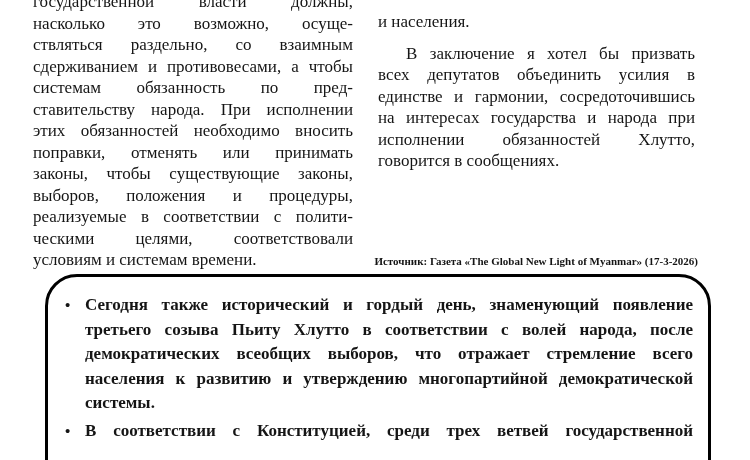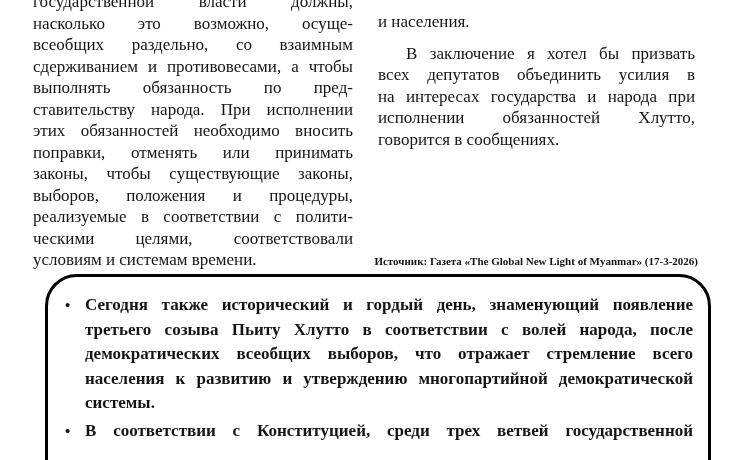--- a/index.html
+++ b/index.html
@@ -80,41 +80,42 @@
   }
   .bullet-text { flex: 1 1 auto; min-width: 0; }
 </style>
 </head>
 <body>
 
 <div id="left-col" class="col">
     <div class="para">
       <div class="line">государственной власти должны,</div>
       <div class="line">насколько это возможно, осуще-</div>
-      <div class="line">всеобщих раздельно, со взаимным</div>
+      <div class="line">ствляться раздельно, со взаимным</div>
       <div class="line">сдерживанием и противовесами, а чтобы</div>
-      <div class="line">выполнять обязанность по пред-</div>
+      <div class="line">системам обязанность по пред-</div>
       <div class="line">ставительству народа. При исполнении</div>
       <div class="line">этих обязанностей необходимо вносить</div>
       <div class="line">поправки, отменять или принимать</div>
       <div class="line">законы, чтобы существующие законы,</div>
       <div class="line">выборов, положения и процедуры,</div>
       <div class="line">реализуемые в соответствии с полити-</div>
       <div class="line">ческими целями, соответствовали</div>
       <div class="line endline">условиям и системам времени.</div>
     </div>
   </div>
 
 <div id="right-col" class="col">
     <div class="para">
       <div class="line endline">и населения.</div>
     </div>
     <div class="para indent">
       <div class="line">В заключение я хотел бы призвать</div>
       <div class="line">всех депутатов объединить усилия в</div>
+      <div class="line">единстве и гармонии, сосредоточившись</div>
       <div class="line">на интересах государства и народа при</div>
       <div class="line">исполнении обязанностей Хлутто,</div>
       <div class="line endline">говорится в сообщениях.</div>
     </div>
   </div>
 
 <div id="source-line">Источник: Газета «The Global New Light of Myanmar» (17-3-2026)</div>
 
 <div id="highlight-box">
     <div class="bullet-row">

